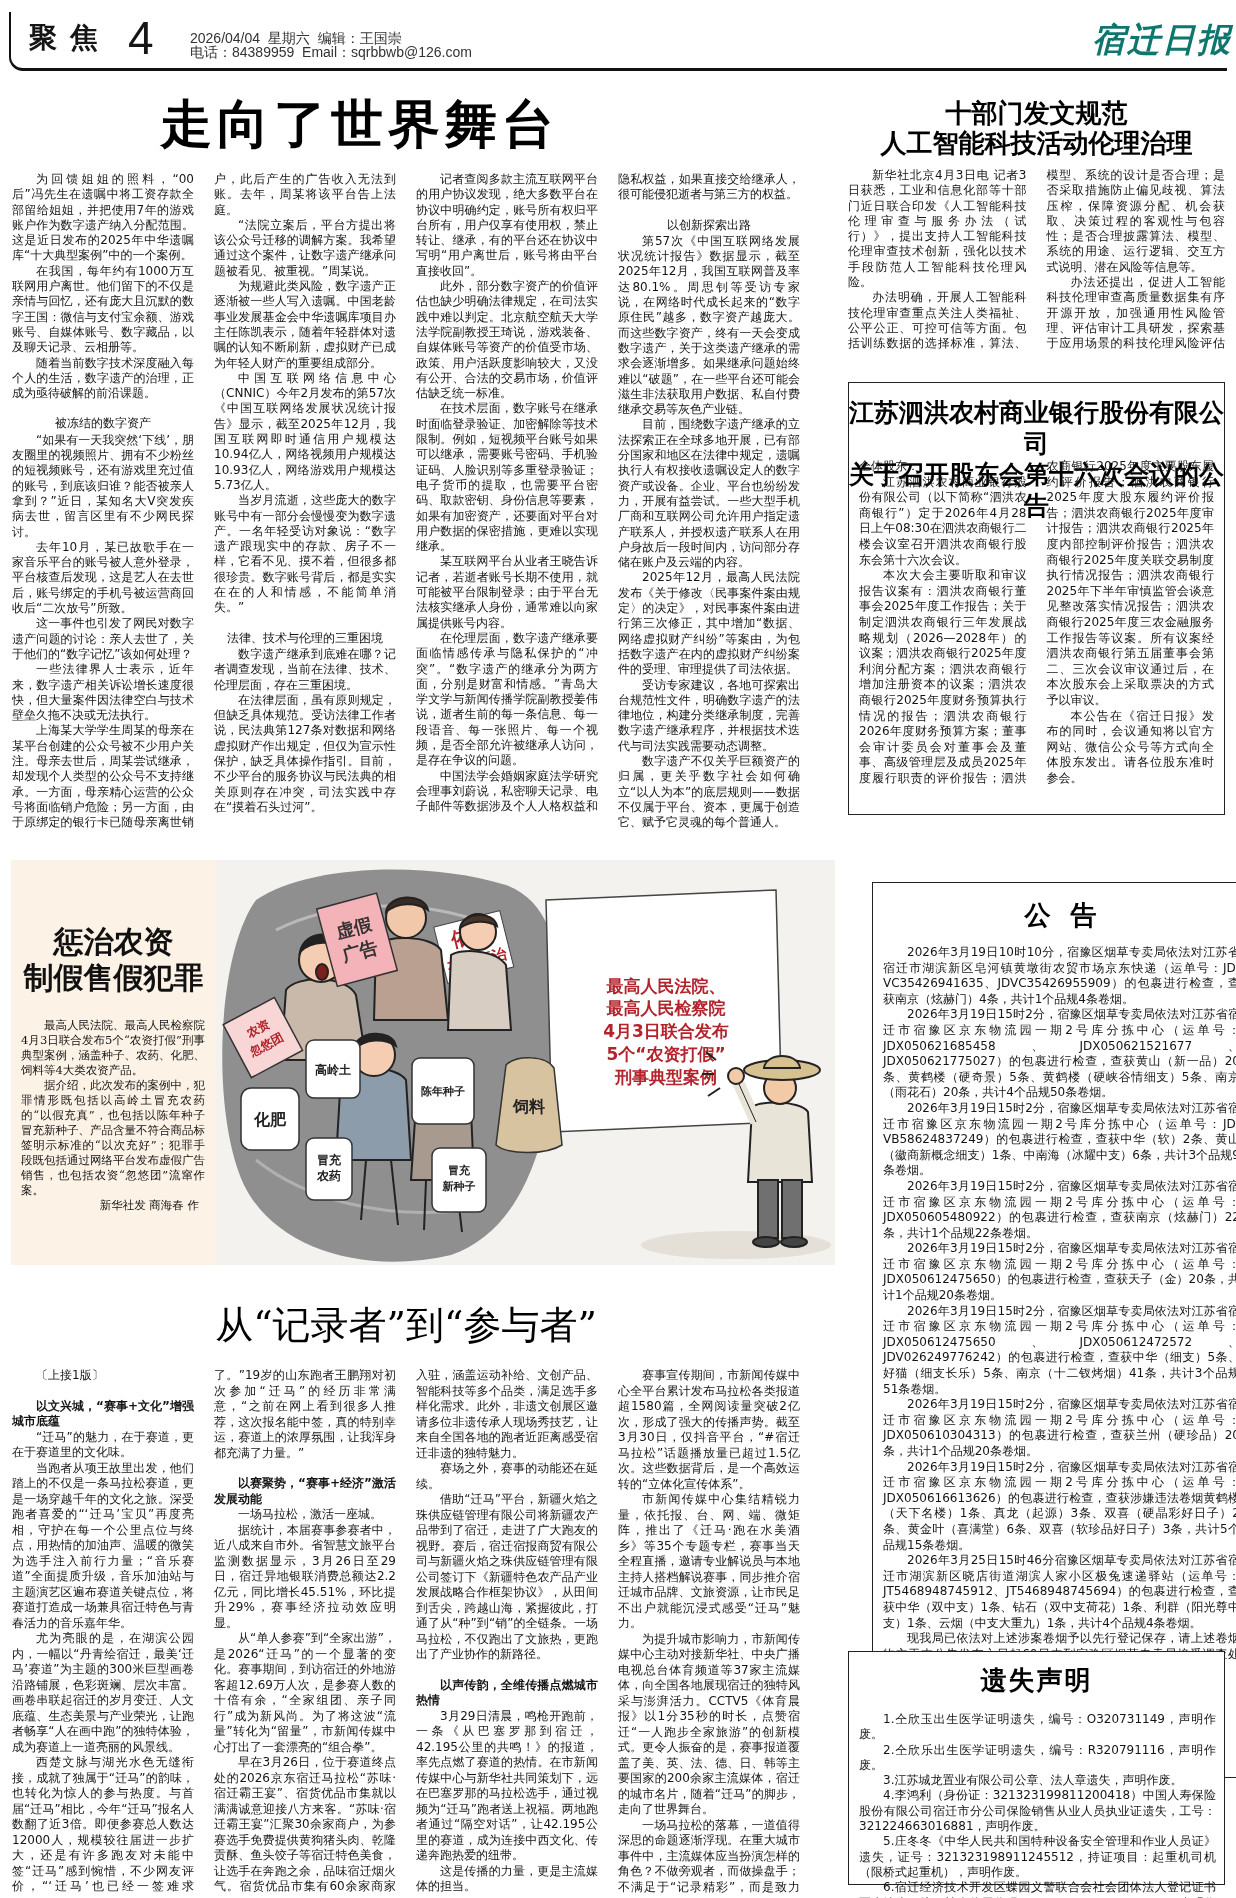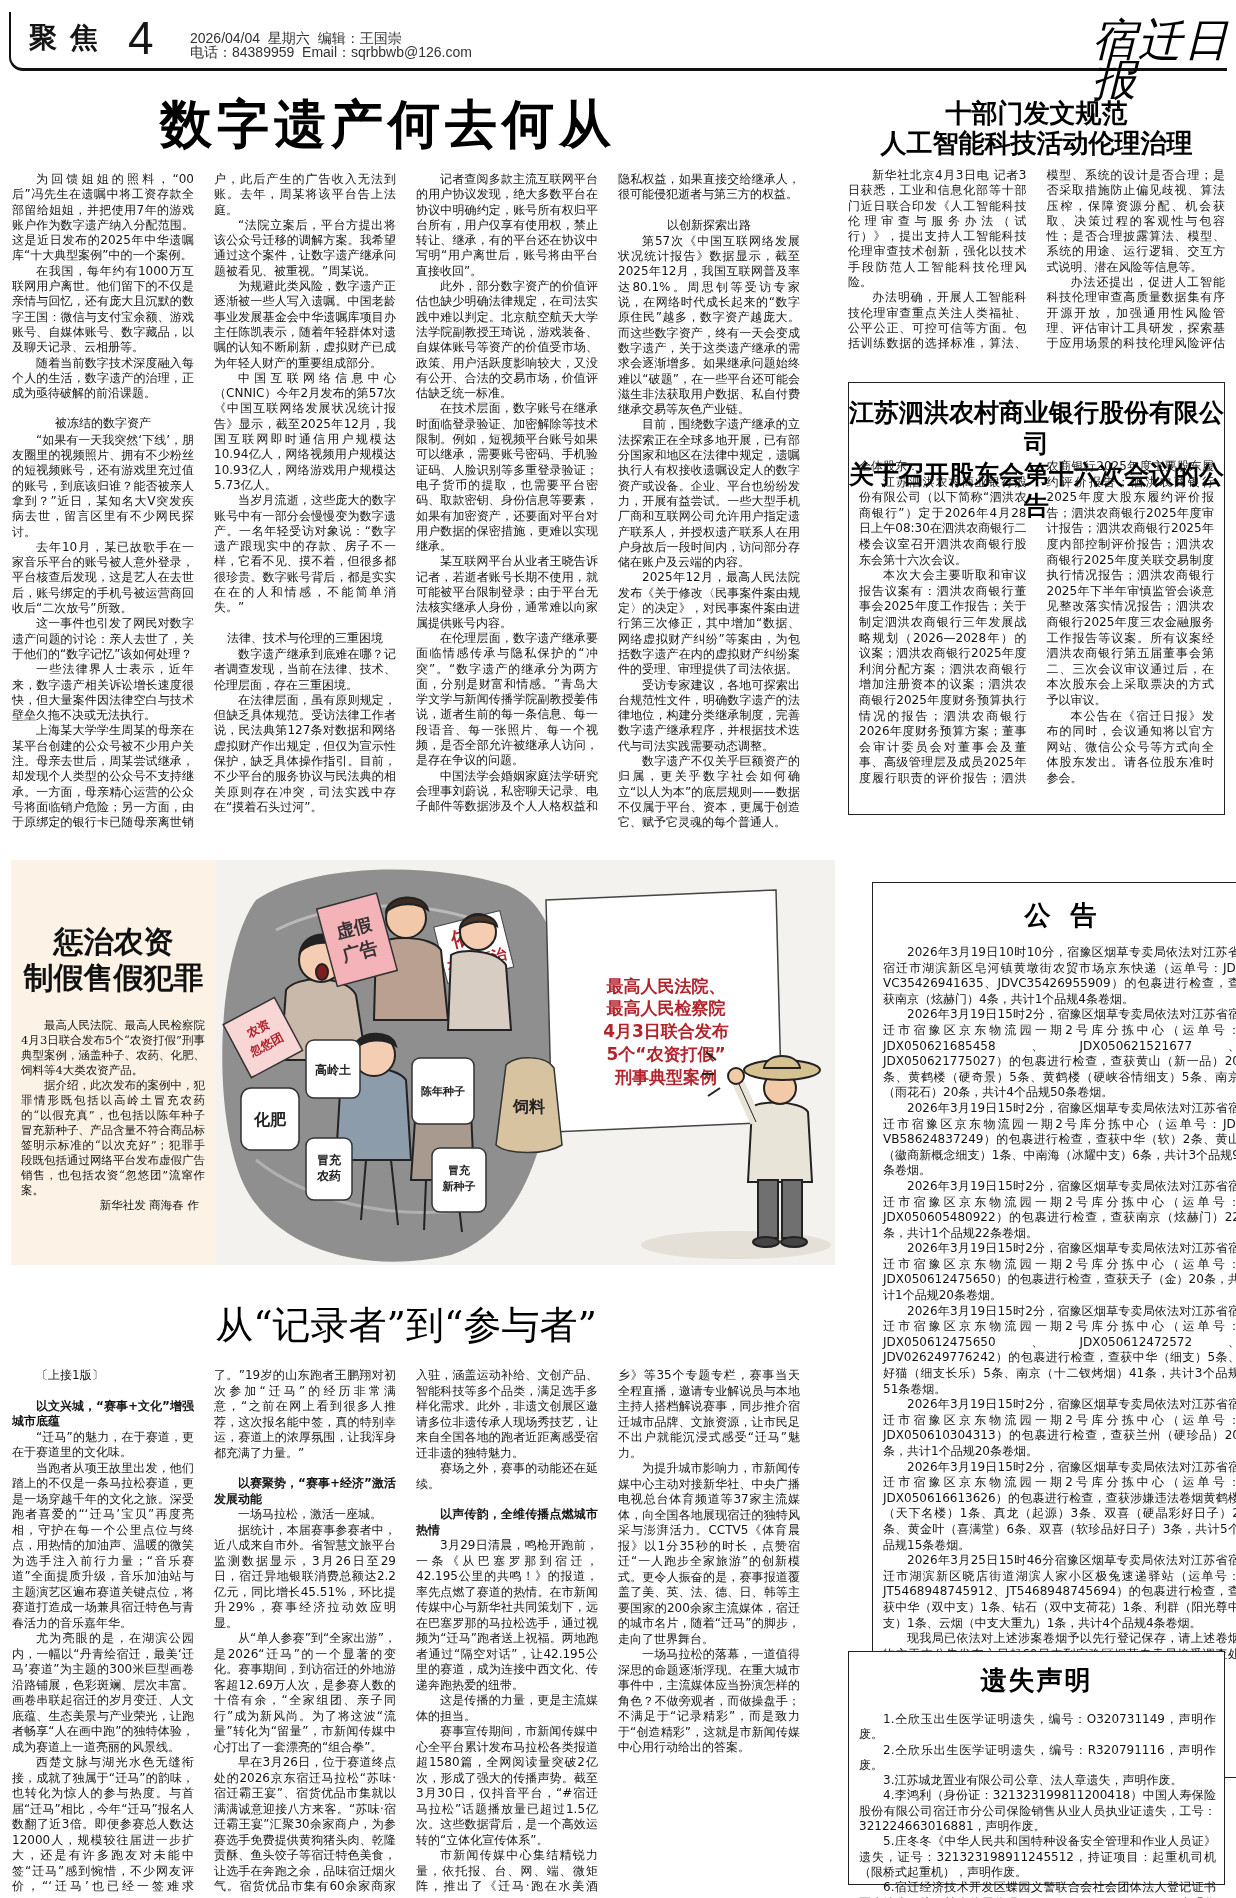--- a/index.html
+++ b/index.html
@@ -2,21 +2,21 @@
 <html><head>
 <meta charset="utf-8">
 <style>
   html,body{margin:0;padding:0;}
   body{width:1236px;height:1898px;position:relative;background:#ffffff;color:#151515;overflow:hidden;font-family:"DejaVu Sans",sans-serif;}
   
   .frame{position:absolute;left:9px;top:12px;width:1216px;height:56px;border-left:2.5px solid #111;border-bottom:3.5px solid #111;border-bottom-left-radius:14px;}
   .sec{position:absolute;left:29px;top:22px;font-size:28px;line-height:32px;font-weight:bold;letter-spacing:13px;font-family:"DejaVu Serif",serif;}
   .pnum{position:absolute;left:128px;top:15px;font-size:46px;line-height:46px;font-family:"Liberation Sans",sans-serif;}
   .meta{position:absolute;left:190px;top:31px;font-size:14px;line-height:14px;color:#333;white-space:pre;font-family:"Liberation Sans",sans-serif;}
-  .mast{position:absolute;left:1092px;top:20px;font-size:44px;line-height:40px;color:#000000;font-family:"DejaVu Serif",serif;font-weight:normal;font-style:italic;letter-spacing:2px;}
+  .mast{position:absolute;left:1092px;top:20px;font-size:33px;line-height:40px;color:#0f766e;font-family:"DejaVu Serif",serif;font-weight:bold;font-style:italic;letter-spacing:2px;}
   
   .mtitle{position:absolute;left:160px;top:94px;font-size:52px;line-height:60px;font-weight:900;letter-spacing:5px;color:#000;}
   .stitle{position:absolute;left:12px;width:788px;top:1302px;text-align:center;font-size:38px;line-height:46px;font-weight:normal;font-family:"DejaVu Serif",serif;color:#000;}
   
   .cols{position:absolute;column-fill:auto;overflow:hidden;font-size:12px;line-height:15.3px;text-align:justify;}
   .cols p{margin:0;text-indent:2em;}
   .c4{column-count:4;column-gap:20px;}
   .c2{column-count:2;column-gap:20px;}
   .cols p.sub{text-align:center;text-indent:0;margin:15px 0 1px;}
   .cols p.sub2{font-weight:bold;margin-top:15px;}
@@ -39,21 +39,21 @@
 </style>
 </head>
 <body>
 
 <div class="frame"></div>
 <div class="sec">聚焦</div>
 <div class="pnum">4</div>
 <div class="meta"><div>2026/04/04  星期六  编辑：王国崇</div><div>电话：84389959  Email：sqrbbwb@126.com</div></div>
 <div class="mast">宿迁日报</div>
 
-<div class="mtitle">数字遗产何去何从</div>
+<div class="mtitle">走向了世界舞台</div>
 <div class="cols c4" style="left:12px;top:172px;width:788px;height:660px;">
   <p>为回馈姐姐的照料，“00后”冯先生在遗嘱中将工资存款全部留给姐姐，并把使用7年的游戏账户作为数字遗产纳入分配范围。这是近日发布的2025年中华遗嘱库“十大典型案例”中的一个案例。</p>
   <p>在我国，每年约有1000万互联网用户离世。他们留下的不仅是亲情与回忆，还有庞大且沉默的数字王国：微信与支付宝余额、游戏账号、自媒体账号、数字藏品，以及聊天记录、云相册等。</p>
   <p>随着当前数字技术深度融入每个人的生活，数字遗产的治理，正成为亟待破解的前沿课题。</p>
   <p class="sub">被冻结的数字资产</p>
   <p>“如果有一天我突然‘下线’，朋友圈里的视频照片、拥有不少粉丝的短视频账号，还有游戏里充过值的账号，到底该归谁？能否被亲人拿到？”近日，某知名大V突发疾病去世，留言区里有不少网民探讨。</p>
   <p>去年10月，某已故歌手在一家音乐平台的账号被人意外登录，平台核查后发现，这是艺人在去世后，账号绑定的手机号被运营商回收后“二次放号”所致。</p>
   <p>这一事件也引发了网民对数字遗产问题的讨论：亲人去世了，关于他们的“数字记忆”该如何处理？</p>
   <p>一些法律界人士表示，近年来，数字遗产相关诉讼增长速度很快，但大量案件因法律空白与技术壁垒久拖不决或无法执行。</p>
   <p>上海某大学学生周某的母亲在某平台创建的公众号被不少用户关注。母亲去世后，周某尝试继承，却发现个人类型的公众号不支持继承。一方面，母亲精心运营的公众号将面临销户危险；另一方面，由于原绑定的银行卡已随母亲离世销户，此后产生的广告收入无法到账。去年，周某将该平台告上法庭。</p>
@@ -194,20 +194,21 @@
   <p>“迁马”的魅力，在于赛道，更在于赛道里的文化味。</p>
   <p>当跑者从项王故里出发，他们踏上的不仅是一条马拉松赛道，更是一场穿越千年的文化之旅。深受跑者喜爱的“‘迁马’宝贝”再度亮相，守护在每一个公里点位与终点，用热情的加油声、温暖的微笑为选手注入前行力量；“音乐赛道”全面提质升级，音乐加油站与主题演艺区遍布赛道关键点位，将赛道打造成一场兼具宿迁特色与青春活力的音乐嘉年华。</p>
   <p>尤为亮眼的是，在湖滨公园内，一幅以“丹青绘宿迁，最美‘迁马’赛道”为主题的300米巨型画卷沿路铺展，色彩斑斓、层次丰富。画卷串联起宿迁的岁月变迁、人文底蕴、生态美景与产业荣光，让跑者畅享“人在画中跑”的独特体验，成为赛道上一道亮丽的风景线。</p>
   <p>西楚文脉与湖光水色无缝衔接，成就了独属于“迁马”的韵味，也转化为惊人的参与热度。与首届“迁马”相比，今年“迁马”报名人数翻了近3倍。即便参赛总人数达12000人，规模较往届进一步扩大，还是有许多跑友对未能中签“迁马”感到惋惜，不少网友评价，“‘迁马’也已经一签难求了。”19岁的山东跑者王鹏翔对初次参加“迁马”的经历非常满意，“之前在网上看到很多人推荐，这次报名能中签，真的特别幸运，赛道上的浓厚氛围，让我浑身都充满了力量。”</p>
   <p class="sub2">以赛聚势，“赛事+经济”激活发展动能</p>
   <p>一场马拉松，激活一座城。</p>
   <p>据统计，本届赛事参赛者中，近八成来自市外。省智慧文旅平台监测数据显示，3月26日至29日，宿迁异地银联消费总额达2.2亿元，同比增长45.51%，环比提升29%，赛事经济拉动效应明显。</p>
   <p>从“单人参赛”到“全家出游”，是2026“迁马”的一个显著的变化。赛事期间，到访宿迁的外地游客超12.69万人次，是参赛人数的十倍有余，“全家组团、亲子同行”成为新风尚。为了将这波“流量”转化为“留量”，市新闻传媒中心打出了一套漂亮的“组合拳”。</p>
   <p>早在3月26日，位于赛道终点处的2026京东宿迁马拉松“苏味·宿迁霸王宴”、宿货优品市集就以满满诚意迎接八方来客。“苏味·宿迁霸王宴”汇聚30余家商户，为参赛选手免费提供黄狗猪头肉、乾隆贡酥、鱼头饺子等宿迁特色美食，让选手在奔跑之余，品味宿迁烟火气。宿货优品市集有60余家商家入驻，涵盖运动补给、文创产品、智能科技等多个品类，满足选手多样化需求。此外，非遗文创展区邀请多位非遗传承人现场秀技艺，让来自全国各地的跑者近距离感受宿迁非遗的独特魅力。</p>
   <p>赛场之外，赛事的动能还在延续。</p>
+  <p>借助“迁马”平台，新疆火焰之珠供应链管理有限公司将新疆农产品带到了宿迁，走进了广大跑友的视野。赛后，宿迁宿报商贸有限公司与新疆火焰之珠供应链管理有限公司签订下《新疆特色农产品产业发展战略合作框架协议》，从田间到舌尖，跨越山海，紧握彼此，打通了从“种”到“销”的全链条。一场马拉松，不仅跑出了文旅热，更跑出了产业协作的新路径。</p>
   <p class="sub2">以声传韵，全维传播点燃城市热情</p>
   <p>3月29日清晨，鸣枪开跑前，一条《从巴塞罗那到宿迁，42.195公里的共鸣！》的报道，率先点燃了赛道的热情。在市新闻传媒中心与新华社共同策划下，远在巴塞罗那的马拉松选手，通过视频为“迁马”跑者送上祝福。两地跑者通过“隔空对话”，让42.195公里的赛道，成为连接中西文化、传递奔跑热爱的纽带。</p>
   <p>这是传播的力量，更是主流媒体的担当。</p>
   <p>赛事宣传期间，市新闻传媒中心全平台累计发布马拉松各类报道超1580篇，全网阅读量突破2亿次，形成了强大的传播声势。截至3月30日，仅抖音平台，“#宿迁马拉松”话题播放量已超过1.5亿次。这些数据背后，是一个高效运转的“立体化宣传体系”。</p>
   <p>市新闻传媒中心集结精锐力量，依托报、台、网、端、微矩阵，推出了《迁马·跑在水美酒乡》等35个专题专栏，赛事当天全程直播，邀请专业解说员与本地主持人搭档解说赛事，同步推介宿迁城市品牌、文旅资源，让市民足不出户就能沉浸式感受“迁马”魅力。</p>
   <p>为提升城市影响力，市新闻传媒中心主动对接新华社、中央广播电视总台体育频道等37家主流媒体，向全国各地展现宿迁的独特风采与澎湃活力。CCTV5《体育晨报》以1分35秒的时长，点赞宿迁“一人跑步全家旅游”的创新模式。更令人振奋的是，赛事报道覆盖了美、英、法、德、日、韩等主要国家的200余家主流媒体，宿迁的城市名片，随着“迁马”的脚步，走向了世界舞台。</p>
   <p>一场马拉松的落幕，一道值得深思的命题逐渐浮现。在重大城市事件中，主流媒体应当扮演怎样的角色？不做旁观者，而做操盘手；不满足于“记录精彩”，而是致力于“创造精彩”，这就是市新闻传媒中心用行动给出的答案。</p>
 
 </div>
 

